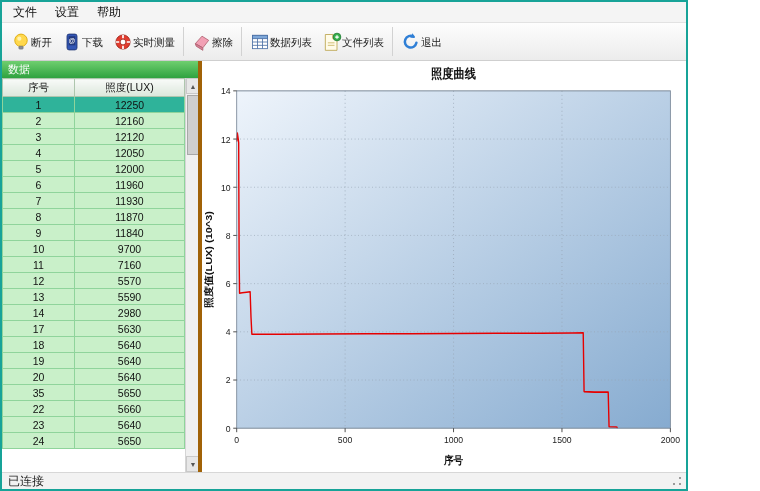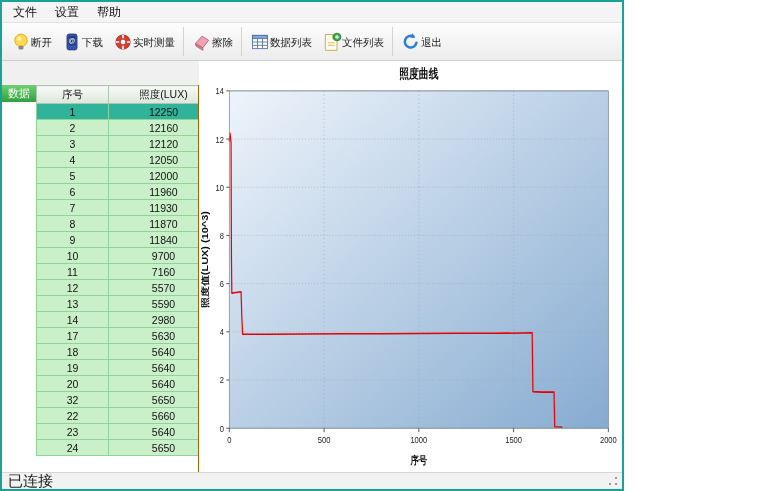--- a/index.html
+++ b/index.html
@@ -2,39 +2,39 @@
 <html><head>
 <meta charset="utf-8">
 <style>
   html,body{margin:0;padding:0;}
   body{
     width:760px;height:491px;overflow:hidden;
     font-family:"Liberation Sans","DejaVu Sans",sans-serif;
     background:#fff;
   }
   .window{
-    box-sizing:border-box;width:624px;height:491px;
+    box-sizing:border-box;width:688px;height:491px;
     border:2px solid #17a398;background:#f0f0f0;
     display:flex;flex-direction:column;
   }
   
   .menubar{height:20px;background:#f4f4f4;border-bottom:1px solid #e2e2e2;
     display:flex;align-items:center;font-size:12px;color:#111;padding:0 2px;flex:none;}
   .menu-item{padding:2px 9px;cursor:default;}
   
   .toolbar{height:37px;background:linear-gradient(#fdfdfd,#ececec);
     border-bottom:1px solid #cfcfcf;display:flex;align-items:center;padding:0 4px;flex:none;}
   .tb-btn{display:flex;align-items:center;justify-content:center;
     min-width:38px;padding:1px 5px 0 5px;font-size:10.5px;color:#222;line-height:12px;cursor:default;}
   .tb-btn svg{width:20px;height:20px;display:block;}
   .tb-sep{width:1px;height:29px;background:#d2d2d2;margin:0 3px;flex:none;}
   
   .main{flex:1;display:flex;min-height:0;}
-  .left-panel{width:196px;flex:none;display:flex;flex-direction:row;
-    border-right:1px solid #a16207;background:#ffffff;margin-top:24px;}
+  .left-panel{width:196px;flex:none;display:flex;flex-direction:column;
+    border-right:4px solid #a16207;background:#ffffff;}
   .panel-header{height:17px;flex:none;background:linear-gradient(#6fcf6f,#2fa23f);
     color:#fff;font-size:11px;line-height:17px;padding:0 6px;}
   .table-area{flex:1;display:flex;min-height:0;overflow:hidden;}
   .data-table{border-collapse:collapse;width:182px;table-layout:fixed;font-size:10.5px;
     align-self:flex-start;}
   .data-table th{height:17px;background:linear-gradient(#f8faf8,#dbe7db);
     border:1px solid #aec6ae;font-weight:normal;color:#111;padding:0;}
   .data-table td{height:15px;background:#c9f0c9;border:1px solid #8fd49b;
     text-align:center;padding:0;color:#111;}
   .data-table tr.selected td{background:#2fb39a;}
@@ -46,21 +46,21 @@
   .sb-btn{height:14px;flex:none;background:#e7e7e7;border:1px solid #c9c9c9;
     font-size:7px;color:#555;display:flex;align-items:center;justify-content:center;}
   .sb-track{flex:1;position:relative;}
   .sb-thumb{position:absolute;top:1px;left:1px;right:1px;height:58px;
     background:#cfcfcf;border:1px solid #a8a8a8;}
   
   .chart-panel{flex:1;background:#ffffff;position:relative;min-width:0;}
   .chart-panel svg{position:absolute;inset:0;width:100%;height:100%;}
   
   .statusbar{height:16px;flex:none;background:#f2f2f2;border-top:1px solid #d7d7d7;
-    font-size:15px;color:#222;display:flex;align-items:center;
+    font-size:12px;color:#222;display:flex;align-items:center;
     justify-content:space-between;padding:0 4px 0 6px;}
   .grip{width:10px;height:10px;
     background:
       radial-gradient(circle at 8px 2px,#9a9a9a 1px,transparent 1.4px),
       radial-gradient(circle at 8px 8px,#9a9a9a 1px,transparent 1.4px),
       radial-gradient(circle at 2px 8px,#9a9a9a 1px,transparent 1.4px);}
 </style>
 </head>
 <body>
 
@@ -231,21 +231,21 @@
               </tr>
               <tr>
                 <td>19</td>
                 <td>5640</td>
               </tr>
               <tr>
                 <td>20</td>
                 <td>5640</td>
               </tr>
               <tr>
-                <td>32</td>
+                <td>35</td>
                 <td>5650</td>
               </tr>
               <tr>
                 <td>22</td>
                 <td>5660</td>
               </tr>
               <tr>
                 <td>23</td>
                 <td>5640</td>
               </tr>

